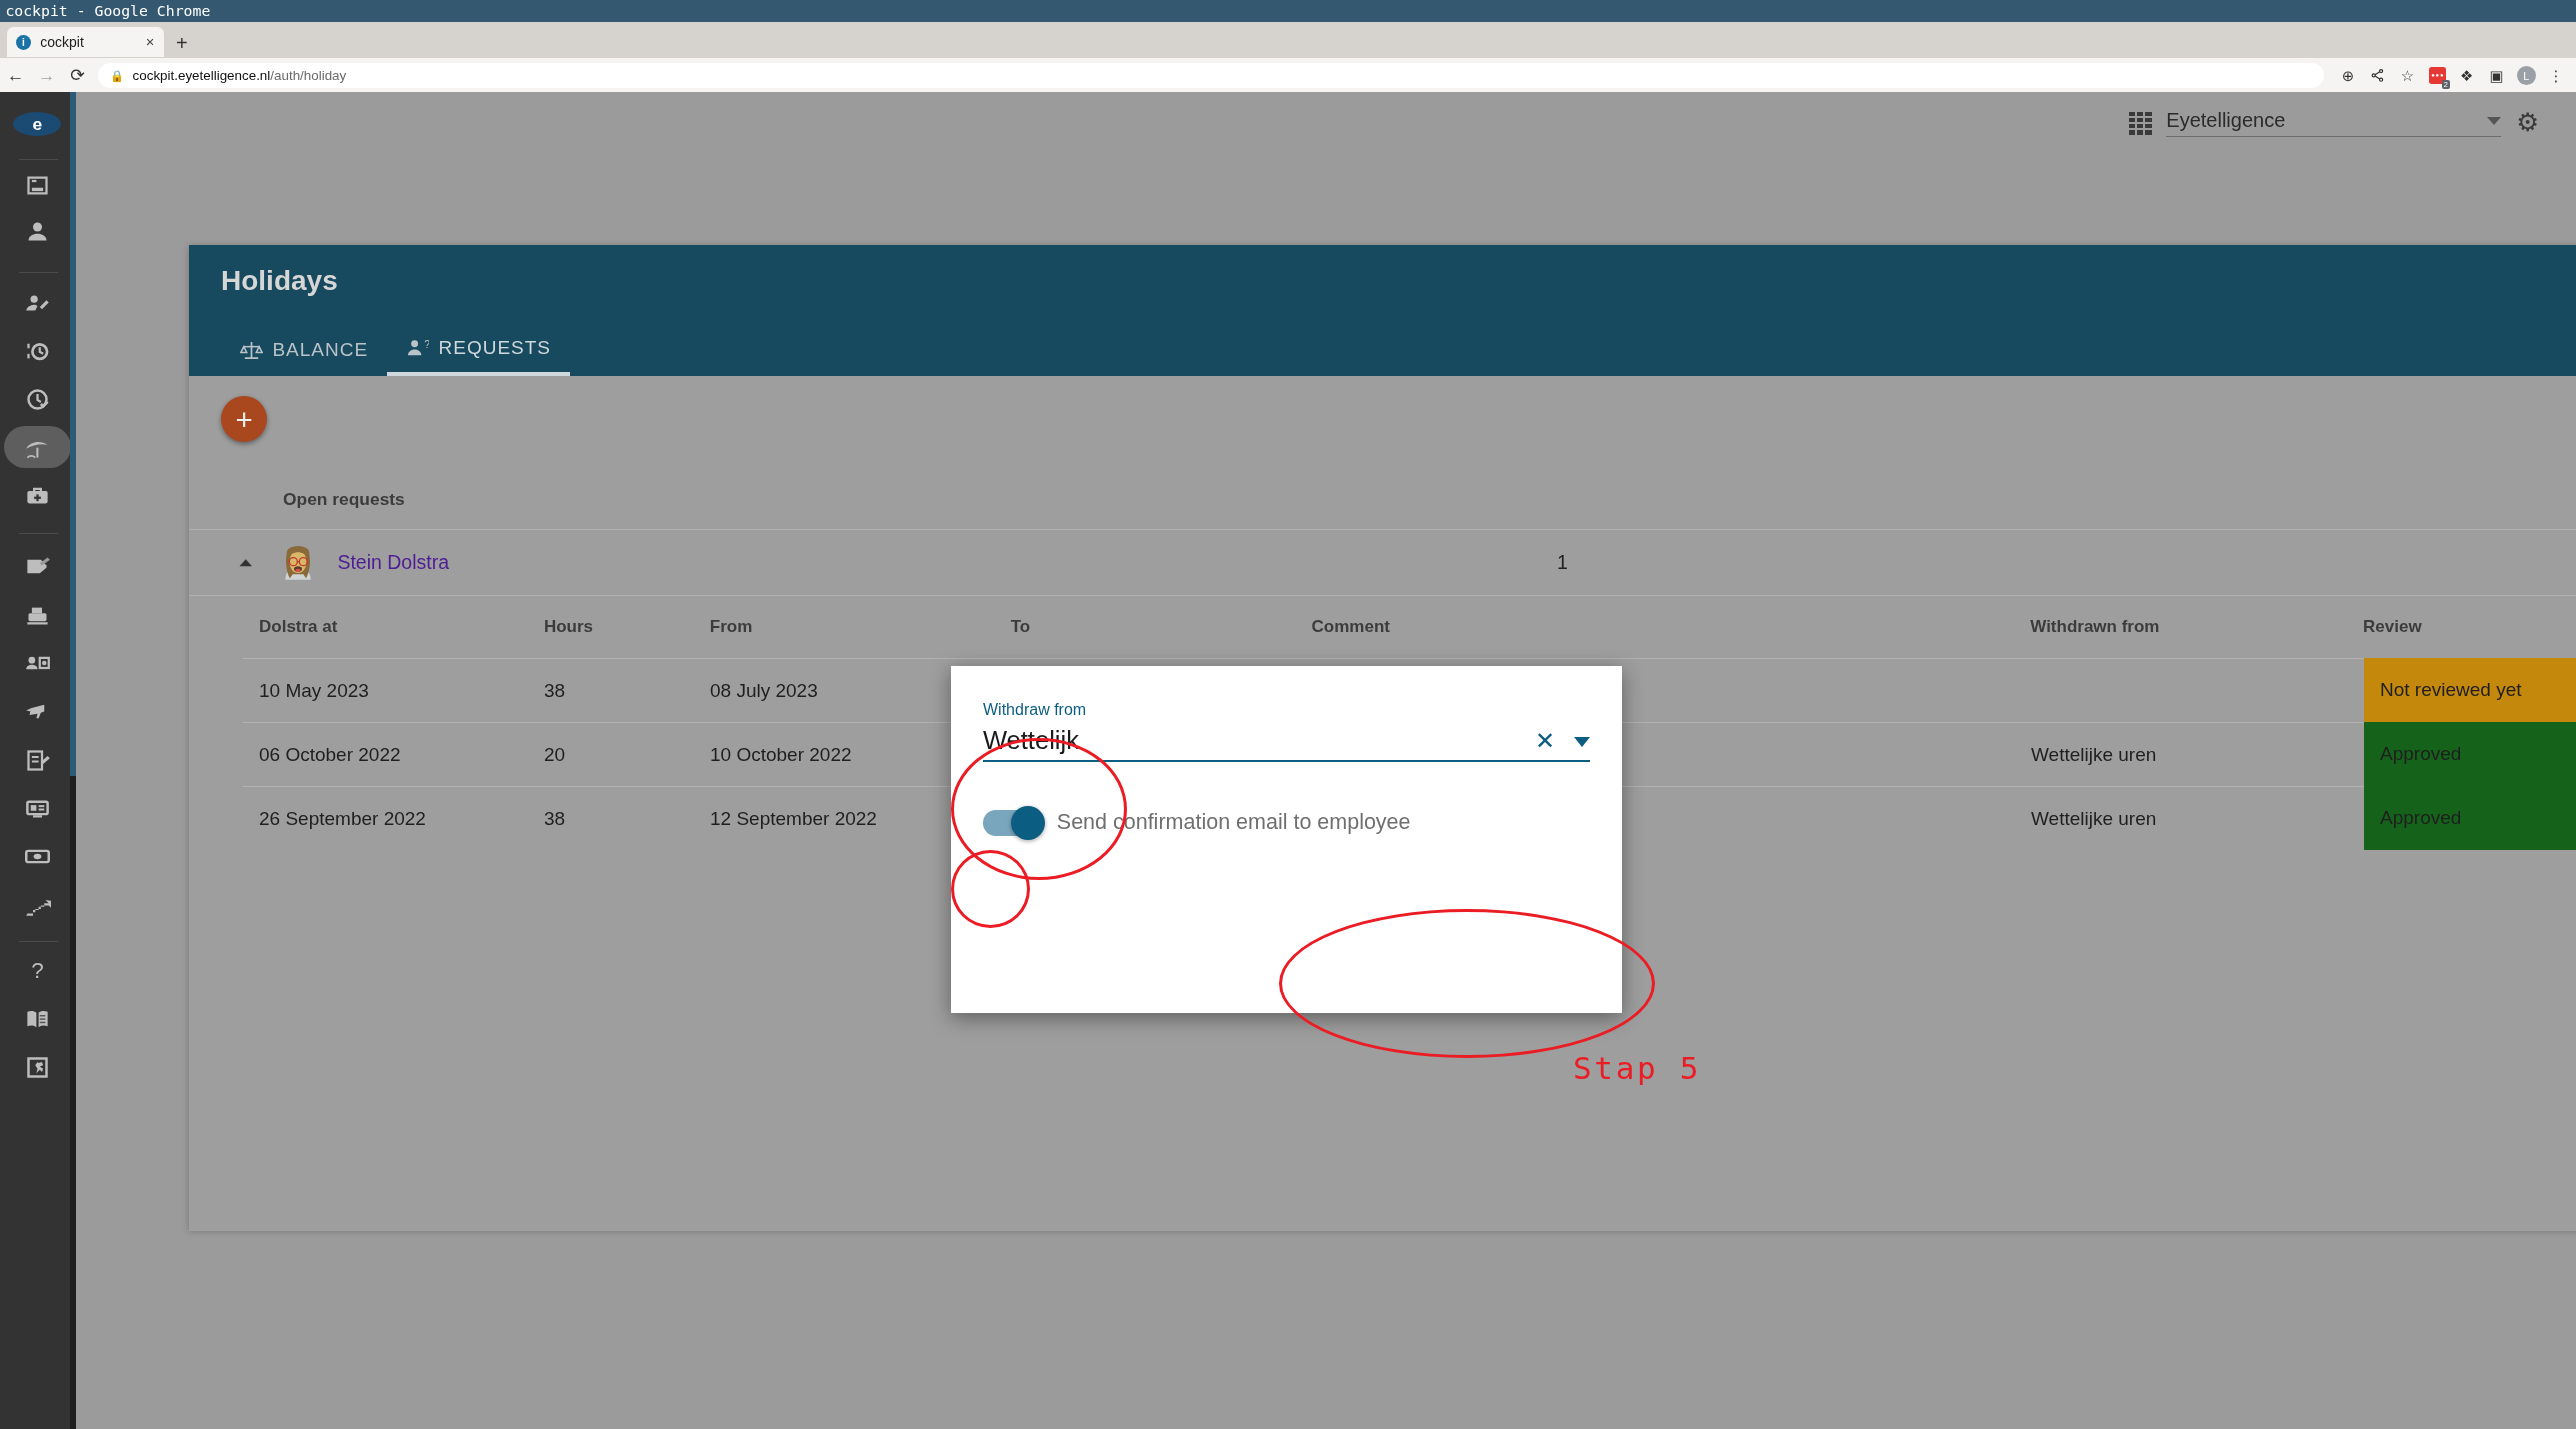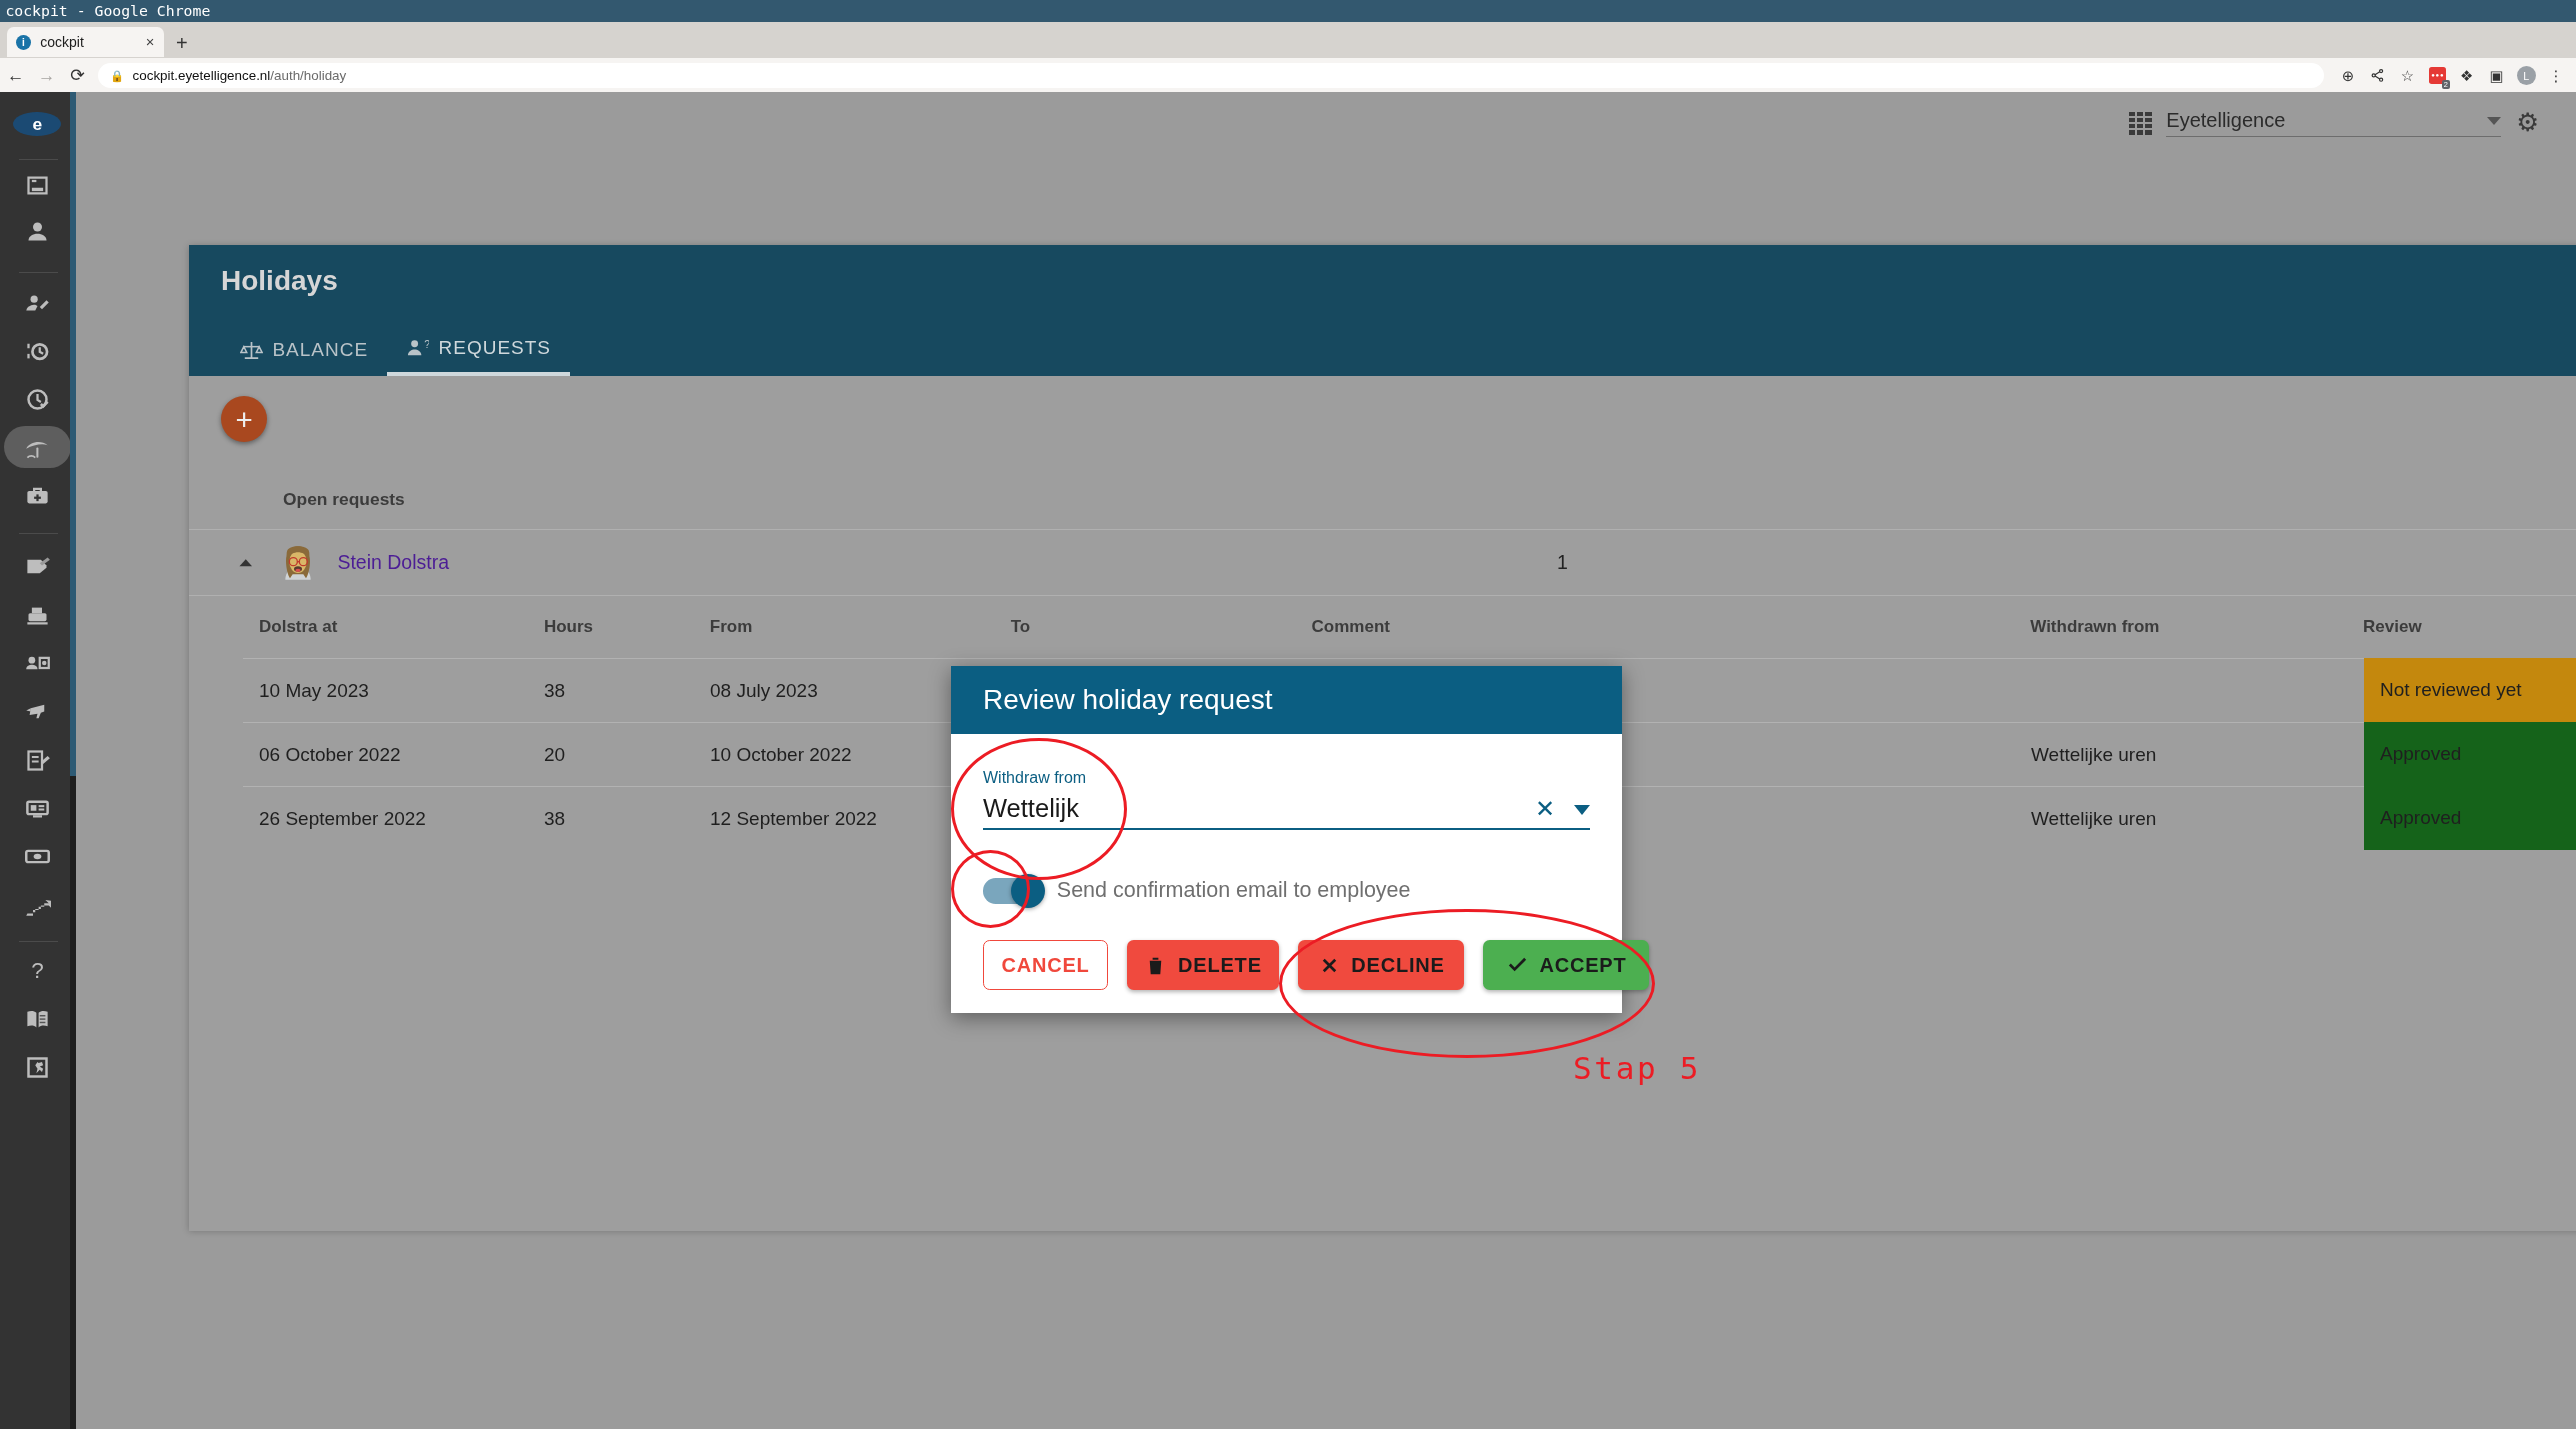--- a/index.html
+++ b/index.html
@@ -492,60 +492,34 @@
                 <div class="badge-wrap">
                     <div class="badge ok">Approved</div>
                   </div>
               </div>
             </div>
           </div>
         </div>
       </div>
 
       <div id="modal">
-        <div id="modal-head">
-          <div id="modal-title">Review holiday request</div>
-        </div>
         <div id="modal-body">
           <div id="field-label">Withdraw from</div>
           <div id="field-row">
             <span id="field-value">Wettelijk</span>
             <span id="field-clear">✕</span>
             <span id="field-caret"></span>
           </div>
           <div id="toggle-row">
             <div class="switch">
                 <div class="knob"></div>
               </div>
             <div id="toggle-label">Send confirmation email to employee</div>
           </div>
         </div>
-        <div id="modal-actions">
-          <div class="btn cancel">
-            <span>CANCEL</span>
-          </div>
-          <div class="btn delete">
-            <svg viewBox="0 0 24 24">
-                <path d="M6 7h12l-1 14H7zM9 4h6v2H9z"></path>
-              </svg>
-            <span>DELETE</span>
-          </div>
-          <div class="btn decline">
-            <svg viewBox="0 0 24 24">
-                <path d="M5 7l2-2 5 5 5-5 2 2-5 5 5 5-2 2-5-5-5 5-2-2 5-5z"></path>
-              </svg>
-            <span>DECLINE</span>
-          </div>
-          <div class="btn accept">
-            <svg viewBox="0 0 24 24">
-                <path d="M9 18L3 12l2-2 4 4 10-10 2 2z"></path>
-              </svg>
-            <span>ACCEPT</span>
-          </div>
-        </div>
       </div>
 
       <div class="anno" style="left:951px; top:646px; width:176px; height:142px;"></div>
       <div class="anno" style="left:951px; top:758px; width:79px; height:78px;"></div>
       <div class="anno" style="left:1279px; top:817px; width:376px; height:149px;"></div>
       <div id="anno-text">Stap 5</div>
 
     </div>
   </div>
 </div>

